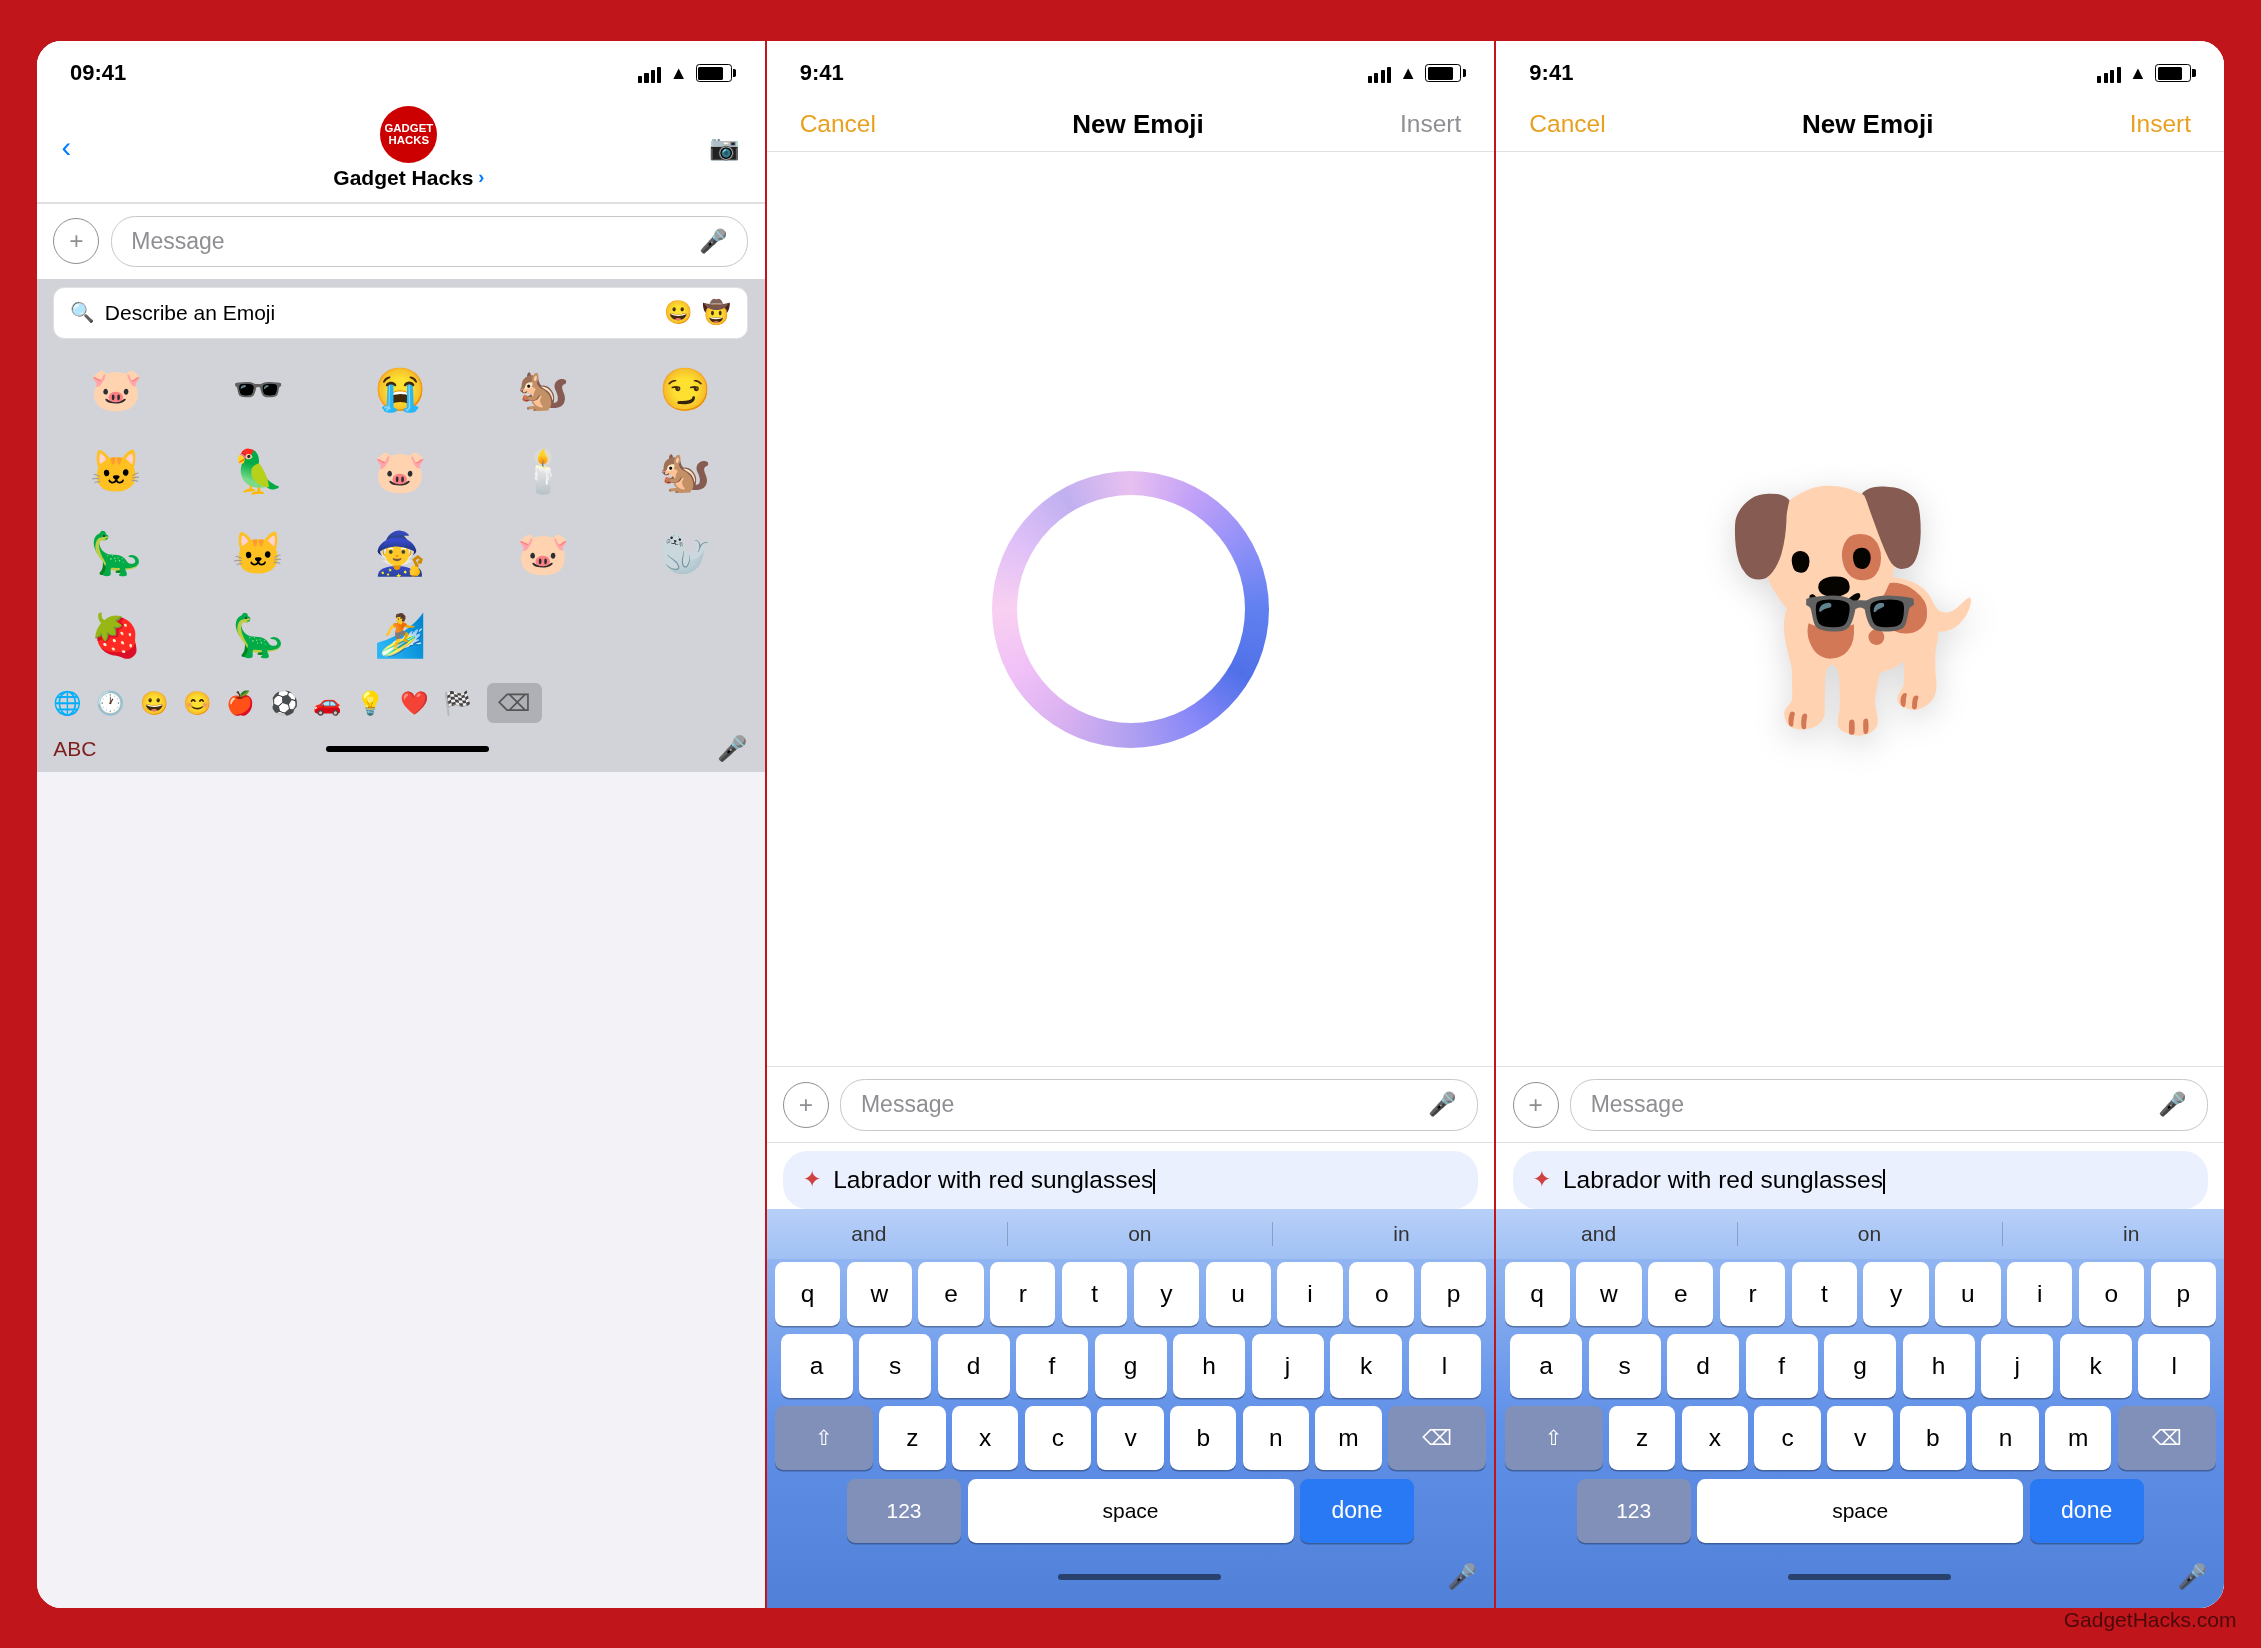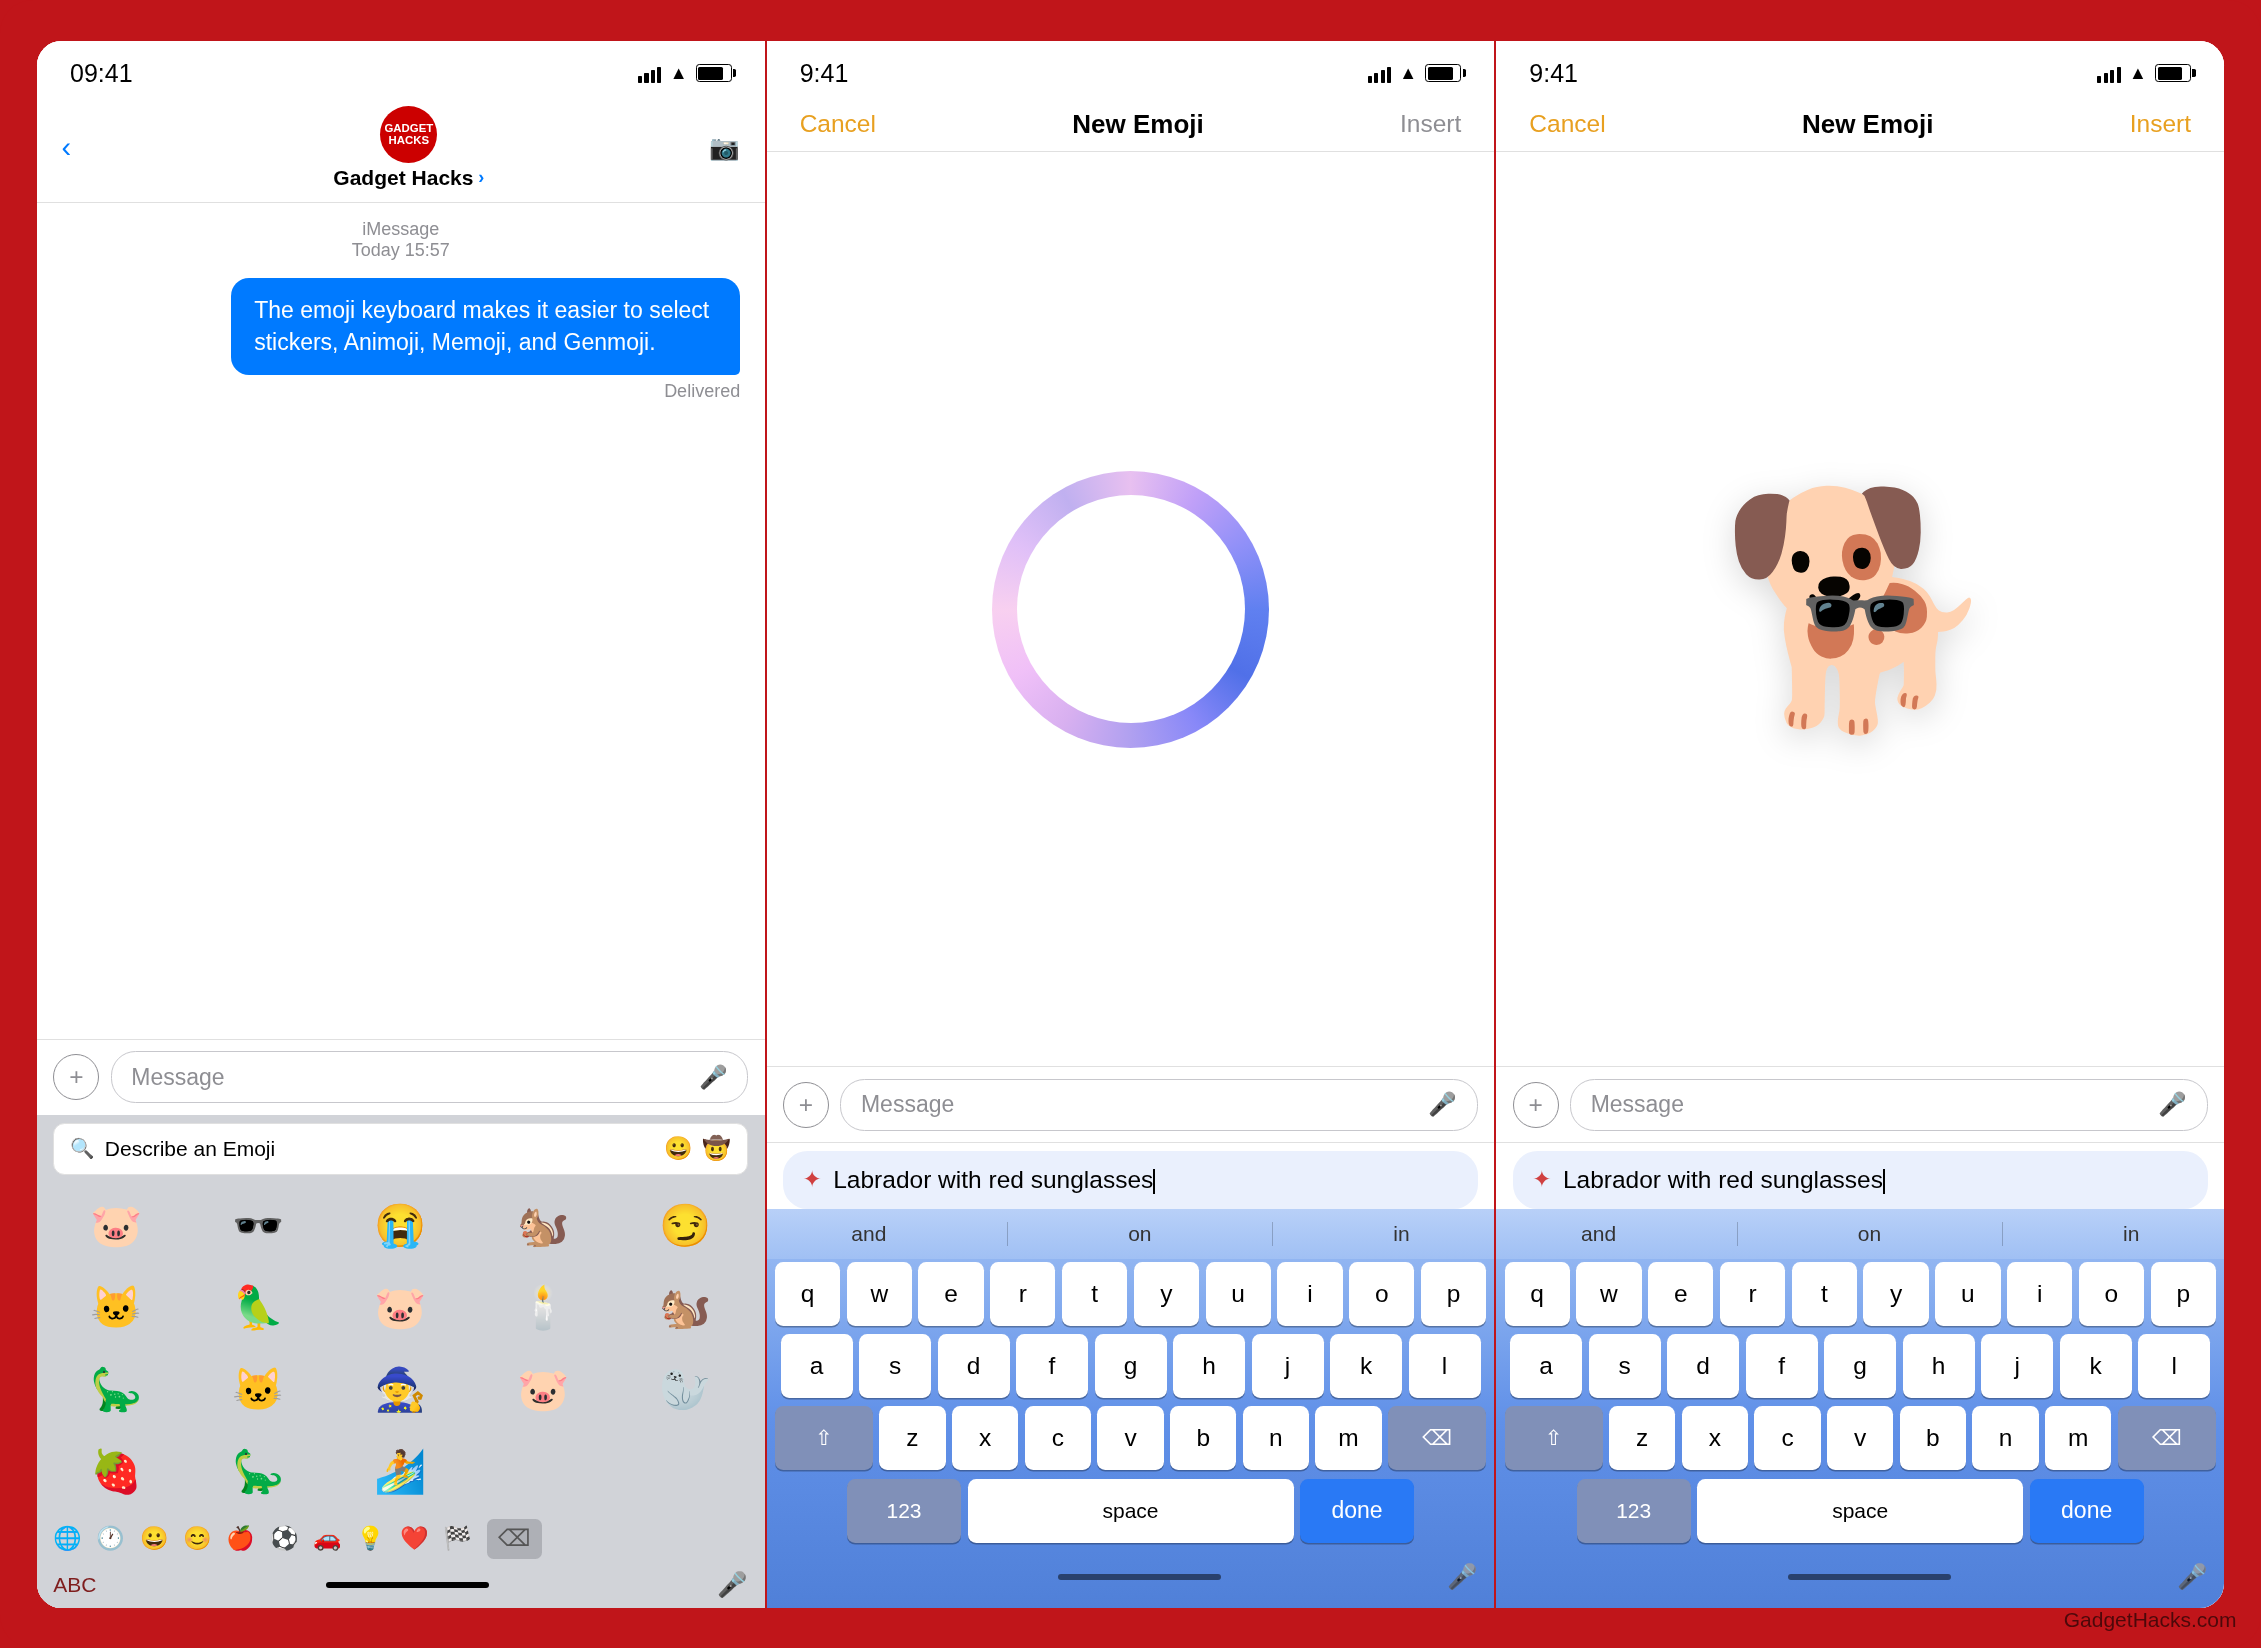--- a/index.html
+++ b/index.html
@@ -49,22 +49,22 @@
     
     .status-bar {
       display: flex;
       justify-content: space-between;
       align-items: center;
       padding: 14.7px 33px 6.5px;
       background: white;
       height: 57px;
     }
     .status-time {
-      font-size: 25px;
-      font-weight: 400;
+      font-size: 22px;
+      font-weight: 700;
       color: #000;
     }
     .status-icons {
       display: flex;
       align-items: center;
       gap: 8.2px;
     }
     .signal-bars {
       display: flex;
       align-items: flex-end;
@@ -530,25 +530,20 @@
             <span style="font-size:11.4px; font-weight:900; line-height:1.1; text-align:center;">GADGET<br>HACKS</span>
           </div>
           <div class="nav-name">
             <span>Gadget Hacks</span>
             <span class="nav-name-chevron">›</span>
           </div>
         </div>
         <span class="nav-video">📷</span>
       </div>
 
-      <div class="messages-area">
-        <div class="msg-date">iMessage<br>Today 15:57</div>
-        <div class="msg-bubble-sent">The emoji keyboard makes it easier to select stickers, Animoji, Memoji, and Genmoji.</div>
-        <div class="msg-delivered">Delivered</div>
-      </div>
 
       <div class="message-input-bar">
         <div class="msg-plus-btn">+</div>
         <div class="msg-input-field">
           <span class="msg-input-placeholder">Message</span>
           <span class="msg-mic">🎤</span>
         </div>
       </div>
 
       <div class="keyboard-area-1">

